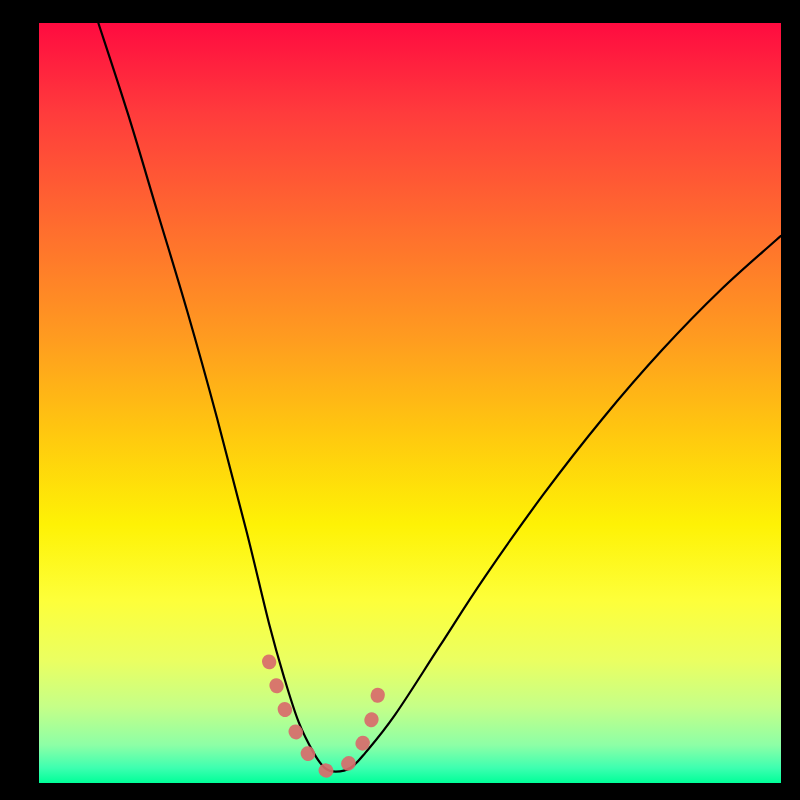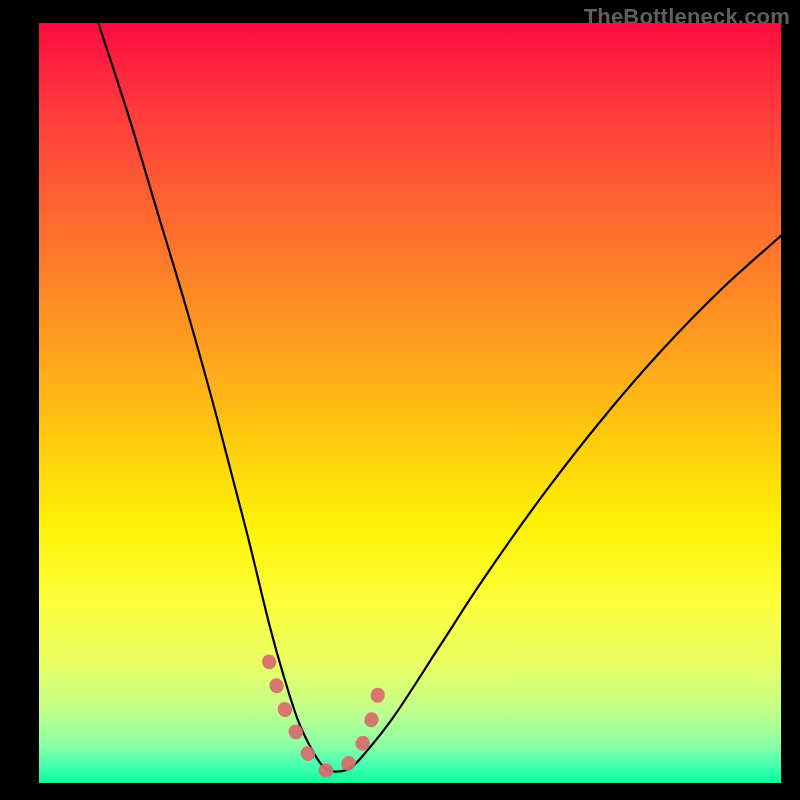--- a/index.html
+++ b/index.html
@@ -66,14 +66,13 @@
   <div class="plot-area">
     <svg class="curves" viewBox="0 0 742 760" preserveAspectRatio="none">
       <g id="series-0">
           <path d="M 59.36 0 C 64.7024 16.416000000000007, 78.3552 57.00000000000005, 89.03999999999999 91.20000000000005 C 99.72479999999999 125.40000000000003, 108.0352 154.43200000000002, 118.72 190 C 129.4048 225.56799999999998, 137.7152 251.864, 148.4 288.8 C 159.0848 325.736, 167.3952 355.528, 178.07999999999998 395.2 C 188.76479999999998 434.87199999999996, 198.41080000000002 472.264, 207.76000000000002 509.2 C 217.10920000000002 546.136, 223.342 574.408, 230.02 600.4 C 236.698 626.3919999999999, 239.51760000000002 635.816, 244.86 653.6 C 250.2024 671.384, 254.3576 685.5200000000001, 259.7 699.2 C 265.0424 712.88, 269.8654 721.392, 274.54 729.6 C 279.2146 737.808, 281.6632 741.38, 285.67 744.8 C 289.6768 748.2199999999999, 292.1254 748.6, 296.8 748.6 C 301.4746 748.6, 306.2976 748.2199999999999, 311.64 744.8 C 316.9824 741.38, 318.4664 739.176, 326.48 729.6 C 334.4936 720.024, 342.804 710.7520000000001, 356.15999999999997 691.6 C 369.51599999999996 672.448, 384.6528 647.8240000000001, 400.68 623.2 C 416.7072 598.576, 426.5016 582.16, 445.2 554.8 C 463.8984 527.4399999999999, 483.19040000000007 499.928, 504.56000000000006 471.2 C 525.9296 442.472, 542.5504 421.192, 563.92 395.2 C 585.2896 369.20799999999997, 601.9104 350.056, 623.28 326.8 C 644.6496 303.54400000000004, 661.2704 286.52, 682.64 266 C 704.0096 245.48000000000002, 731.3152 222.37600000000006, 742 212.80000000000007" fill="none" stroke="#000000" stroke-width="2.2" stroke-linecap="round" stroke-linejoin="round"></path>
         </g>
       <g id="series-1">
           <path d="M 230.02 638.4 C 232.6912 646.608, 239.51760000000002 670.32, 244.86 684 C 250.2024 697.68, 255.0254 705.508, 259.7 714.4 C 264.3746 723.2919999999999, 266.8232 727.928, 270.83 733.4 C 274.8368 738.872, 277.9532 742.064, 281.96 744.8 C 285.9668 747.536, 289.08320000000003 748.6, 293.09000000000003 748.6 C 297.09680000000003 748.6, 300.2132 747.536, 304.21999999999997 744.8 C 308.22679999999997 742.064, 311.34319999999997 738.872, 315.34999999999997 733.4 C 319.35679999999996 727.928, 323.141 721.924, 326.48 714.4 C 329.819 706.876, 331.22880000000004 701.176, 333.90000000000003 691.6 C 336.57120000000003 682.024, 339.9844 666.672, 341.32 661.2" fill="none" stroke="#d86b6b" stroke-width="14" stroke-linecap="round" stroke-linejoin="round" stroke-dasharray="1 24" opacity="0.92"></path>
         </g>
     </svg>
   </div>
-  <div class="watermark">TheBottleneck.com</div>
 </div>
 
 </body></html>

